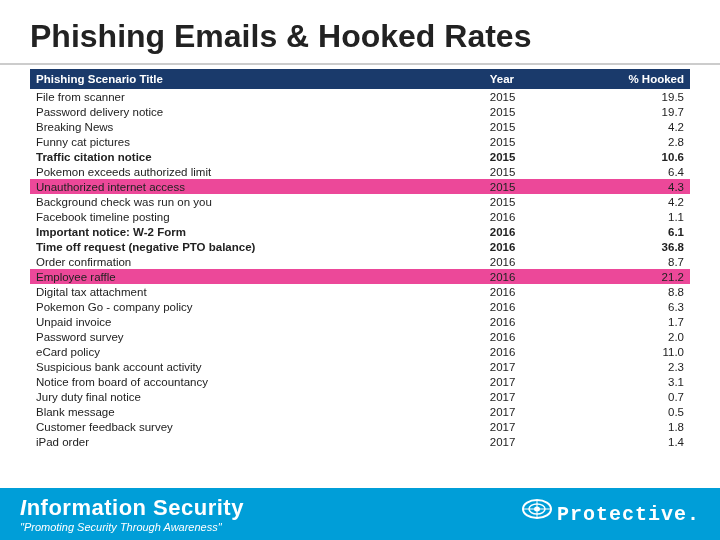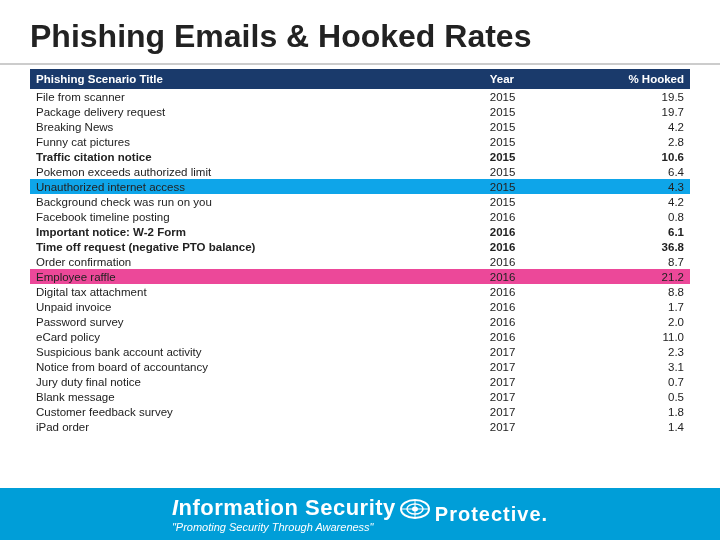--- a/index.html
+++ b/index.html
@@ -42,36 +42,36 @@
       padding: 1.5px 6px;
       color: #222;
     }
     tbody tr td.right {
       text-align: right;
     }
     tbody tr.bold td {
       font-weight: bold;
     }
     tbody tr.highlight-cyan {
-      background: #0ea5e9;
+      background: #ec4899;
       padding-left: 36px;
     }
     tbody tr.highlight-yellow {
       background: #ec4899;
     }
     .footer {
       position: absolute;
       bottom: 0;
       left: 0;
       width: 720px;
       background: #009ed8;
       height: 52px;
       display: flex;
       align-items: center;
-      justify-content: center;
+      justify-content: space-between;
       padding: 16px 20px;
     }
     .footer-left {
       display: flex;
       flex-direction: column;
     }
     .footer-title {
       font-size: 22px;
       font-weight: bold;
       color: #fff;
@@ -82,20 +82,21 @@
     }
     .footer-subtitle {
       font-size: 11px;
       color: #fff;
       font-style: italic;
     }
     .footer-logo {
       display: flex;
       align-items: center;
       gap: 1px;
+      font-family: Liberation Mono, monospace;
     }
     .logo-icon {
       width: 38px;
       height: 30px;
     }
     .logo-text {
       font-size: 20px;
       font-weight: bold;
       color: #fff;
       letter-spacing: 1px;
@@ -115,21 +116,21 @@
         <th class="right" id="th-hooked">% Hooked</th>
       </tr>
     </thead>
     <tbody id="table-body">
     <tr>
           <td>File from scanner</td>
           <td>2015</td>
           <td class="right">19.5</td>
         </tr>
         <tr>
-          <td>Package delivery request</td>
+          <td>Password delivery notice</td>
           <td>2015</td>
           <td class="right">19.7</td>
         </tr>
         <tr>
           <td>Breaking News</td>
           <td>2015</td>
           <td class="right">4.2</td>
         </tr>
         <tr>
           <td>Funny cat pictures</td>
@@ -152,21 +153,21 @@
           <td class="right">4.3</td>
         </tr>
         <tr>
           <td>Background check was run on you</td>
           <td>2015</td>
           <td class="right">4.2</td>
         </tr>
         <tr>
           <td>Facebook timeline posting</td>
           <td>2016</td>
-          <td class="right">0.8</td>
+          <td class="right">1.1</td>
         </tr>
         <tr class="bold">
           <td>Important notice: W-2 Form</td>
           <td>2016</td>
           <td class="right">6.1</td>
         </tr>
         <tr class="bold">
           <td>Time off request (negative PTO balance)</td>
           <td>2016</td>
           <td class="right">36.8</td>
@@ -178,20 +179,25 @@
         </tr>
         <tr class="highlight-yellow">
           <td>Employee raffle</td>
           <td>2016</td>
           <td class="right">21.2</td>
         </tr>
         <tr>
           <td>Digital tax attachment</td>
           <td>2016</td>
           <td class="right">8.8</td>
+        </tr>
+        <tr>
+          <td>Pokemon Go - company policy</td>
+          <td>2016</td>
+          <td class="right">6.3</td>
         </tr>
         <tr>
           <td>Unpaid invoice</td>
           <td>2016</td>
           <td class="right">1.7</td>
         </tr>
         <tr>
           <td>Password survey</td>
           <td>2016</td>
           <td class="right">2.0</td>

